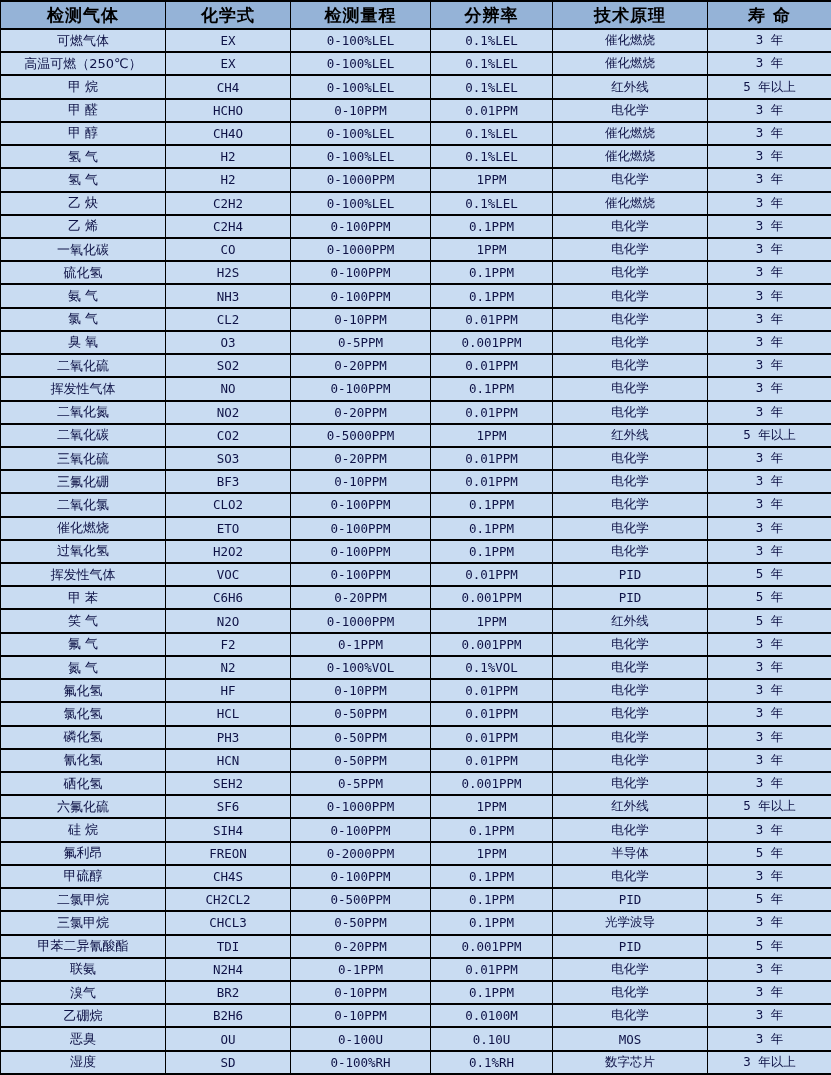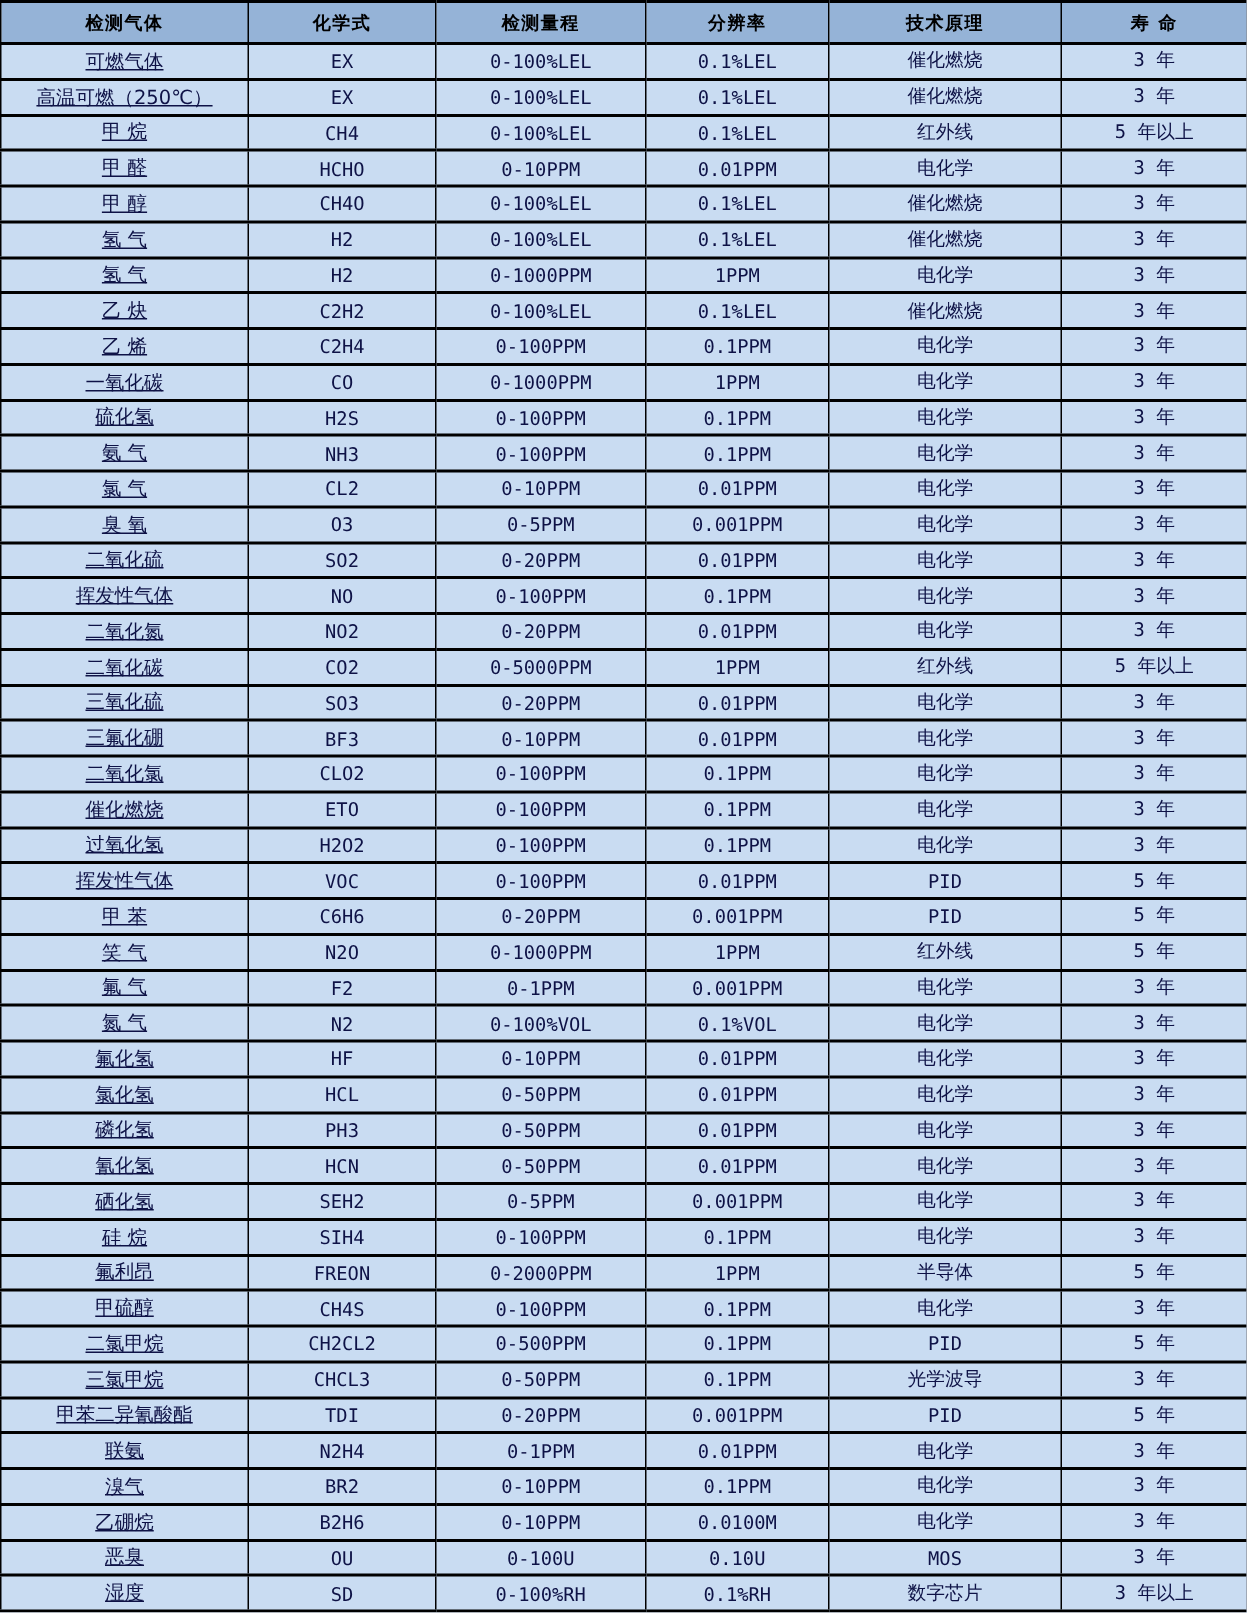--- a/index.html
+++ b/index.html
@@ -28,36 +28,35 @@
     border-right: 1.5px solid #000000;
     text-align: center;
     vertical-align: middle;
     padding: 0 2px;
     overflow: hidden;
     white-space: nowrap;
   }
   table.spec-table thead th {
     background: #95b3d7;
     color: #000000;
-    font-size: 12px;
+    font-size: 17px;
     font-weight: bold;
     height: 26px;
     letter-spacing: 1px;
   }
   table.spec-table tbody td {
     background: #c9dcf2;
     color: #0e1246;
     font-size: 12.5px;
     font-family: "DejaVu Sans Mono", "DejaVu Sans", "Liberation Sans", sans-serif;
   }
   
   table.spec-table tbody td:first-child {
     font-size: 13px;
     font-family: "DejaVu Sans", "Liberation Sans", sans-serif;
-    text-decoration: underline;
   }
 </style>
 </head>
 <body>
 
 <div class="spec-table-wrap">
   <table class="spec-table">
     <colgroup>
       <col style="width:165px">
       <col style="width:125px">
@@ -336,20 +335,28 @@
         </tr>
         <tr>
           <td>硒化氢</td>
           <td>SEH2</td>
           <td>0-5PPM</td>
           <td>0.001PPM</td>
           <td>电化学</td>
           <td>3 年</td>
         </tr>
         <tr>
+          <td>六氟化硫</td>
+          <td>SF6</td>
+          <td>0-1000PPM</td>
+          <td>1PPM</td>
+          <td>红外线</td>
+          <td>5 年以上</td>
+        </tr>
+        <tr>
           <td>硅 烷</td>
           <td>SIH4</td>
           <td>0-100PPM</td>
           <td>0.1PPM</td>
           <td>电化学</td>
           <td>3 年</td>
         </tr>
         <tr>
           <td>氟利昂</td>
           <td>FREON</td>

